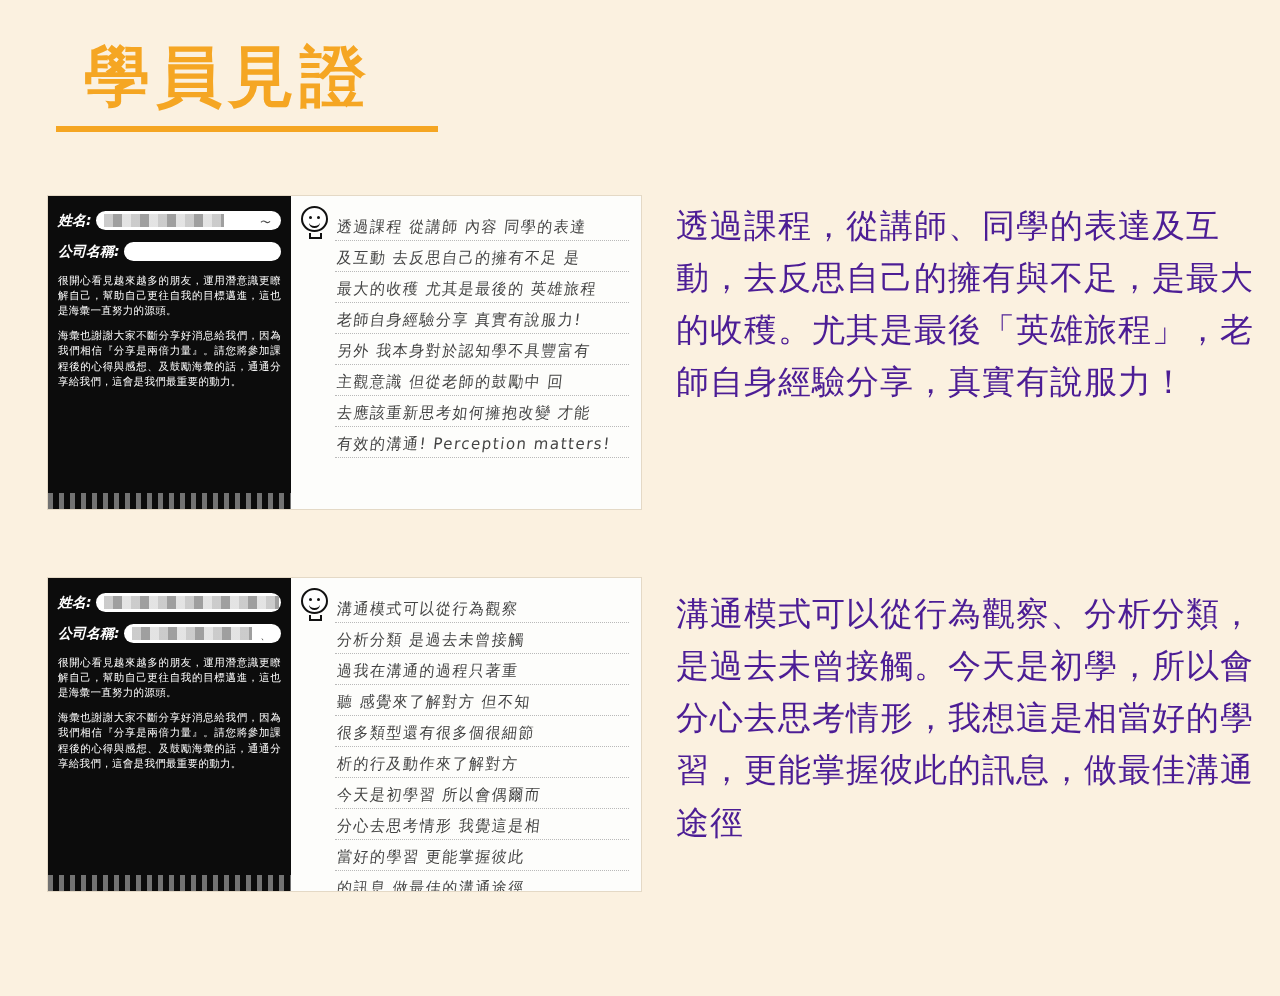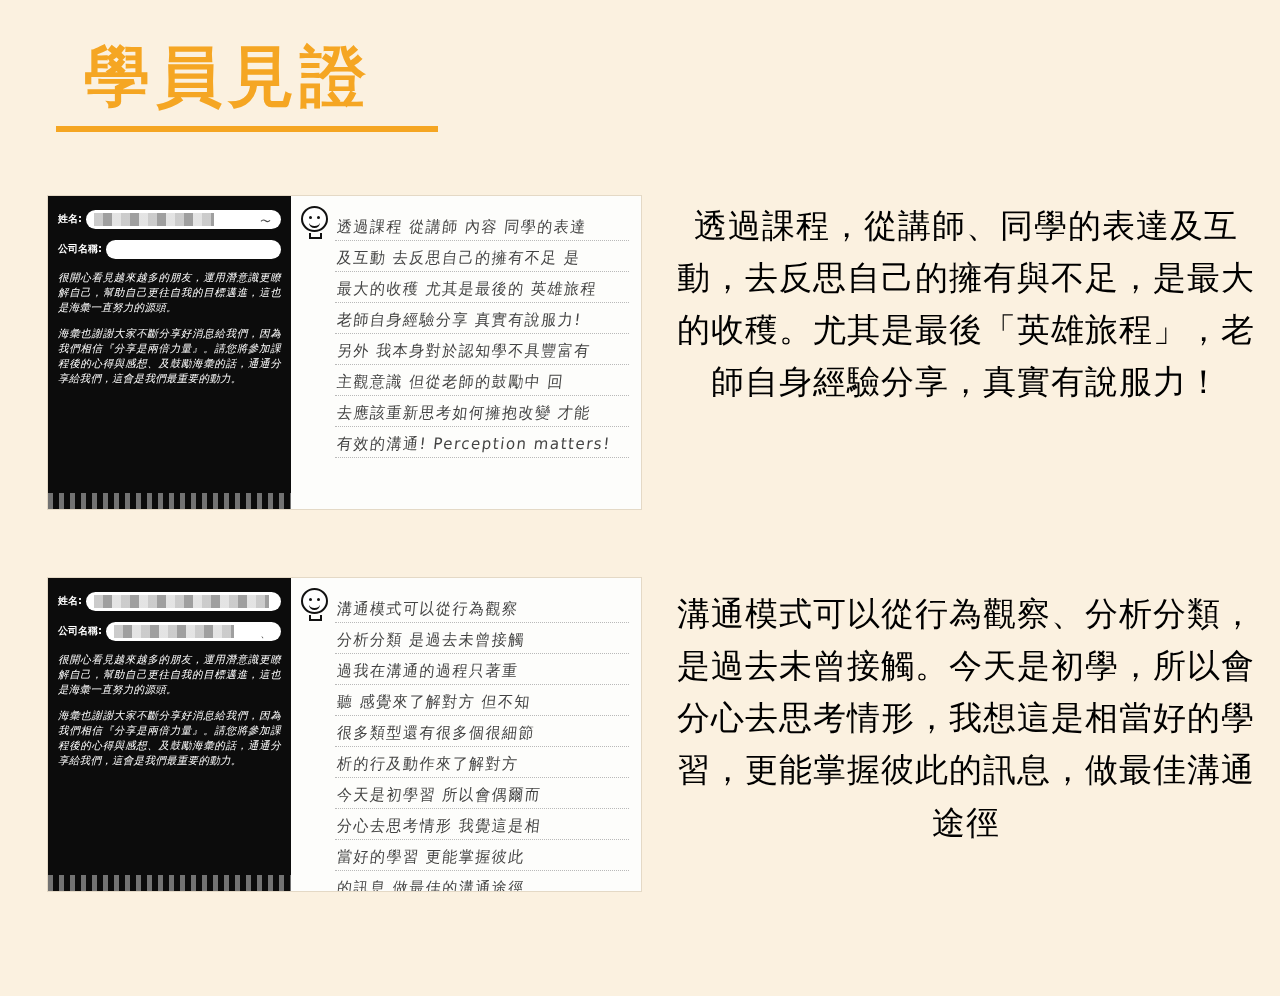--- a/index.html
+++ b/index.html
@@ -70,25 +70,26 @@
     font-size: 10.5px;
     line-height: 1.45;
     font-family: "DejaVu Sans", "Liberation Sans", sans-serif;
   }
   .field-row {
     display: flex;
     align-items: center;
     margin-bottom: 11px;
   }
   .field-label {
-    font-size: 10px;
+    font-size: 14px;
     font-weight: bold;
     white-space: nowrap;
     margin-right: 4px;
     color: #ffffff;
+    font-style: italic;
   }
   .field-pill {
     flex: 1;
     height: 19px;
     border-radius: 10px;
     background: #ffffff;
     position: relative;
     overflow: hidden;
   }
   .pill-redact {
@@ -110,21 +111,20 @@
     position: absolute;
     right: 10px;
     top: 4px;
     font-size: 11px;
     color: #4a4a4a;
   }
   .card-left-body p {
     margin: 0 0 10px 0;
     text-align: justify;
     letter-spacing: .3px;
-    font-style: italic;
   }
   .card-left .rough-edge {
     position: absolute;
     left: 0;
     bottom: 0;
     width: 100%;
     height: 16px;
     background:
       repeating-linear-gradient(90deg,
         rgba(255,255,255,.85) 0px, rgba(255,255,255,.85) 5px,
@@ -216,24 +216,23 @@
   }
 
   
   .quote {
     position: absolute;
     left: 676px;
     top: 4px;
     width: 580px;
     font-size: 33px;
     line-height: 1.58;
-    color: #000000;
+    color: #4c1d95;
     font-family: "DejaVu Sans", "Liberation Sans", sans-serif;
     letter-spacing: 1px;
-    text-align: center;
   }
   .quote.row2 { top: 10px; }
 </style>
 </head>
 <body>
 
 <div class="page-title">學員見證</div>
 <div class="title-underline"></div>
 
 <section class="testimonial row-1">

